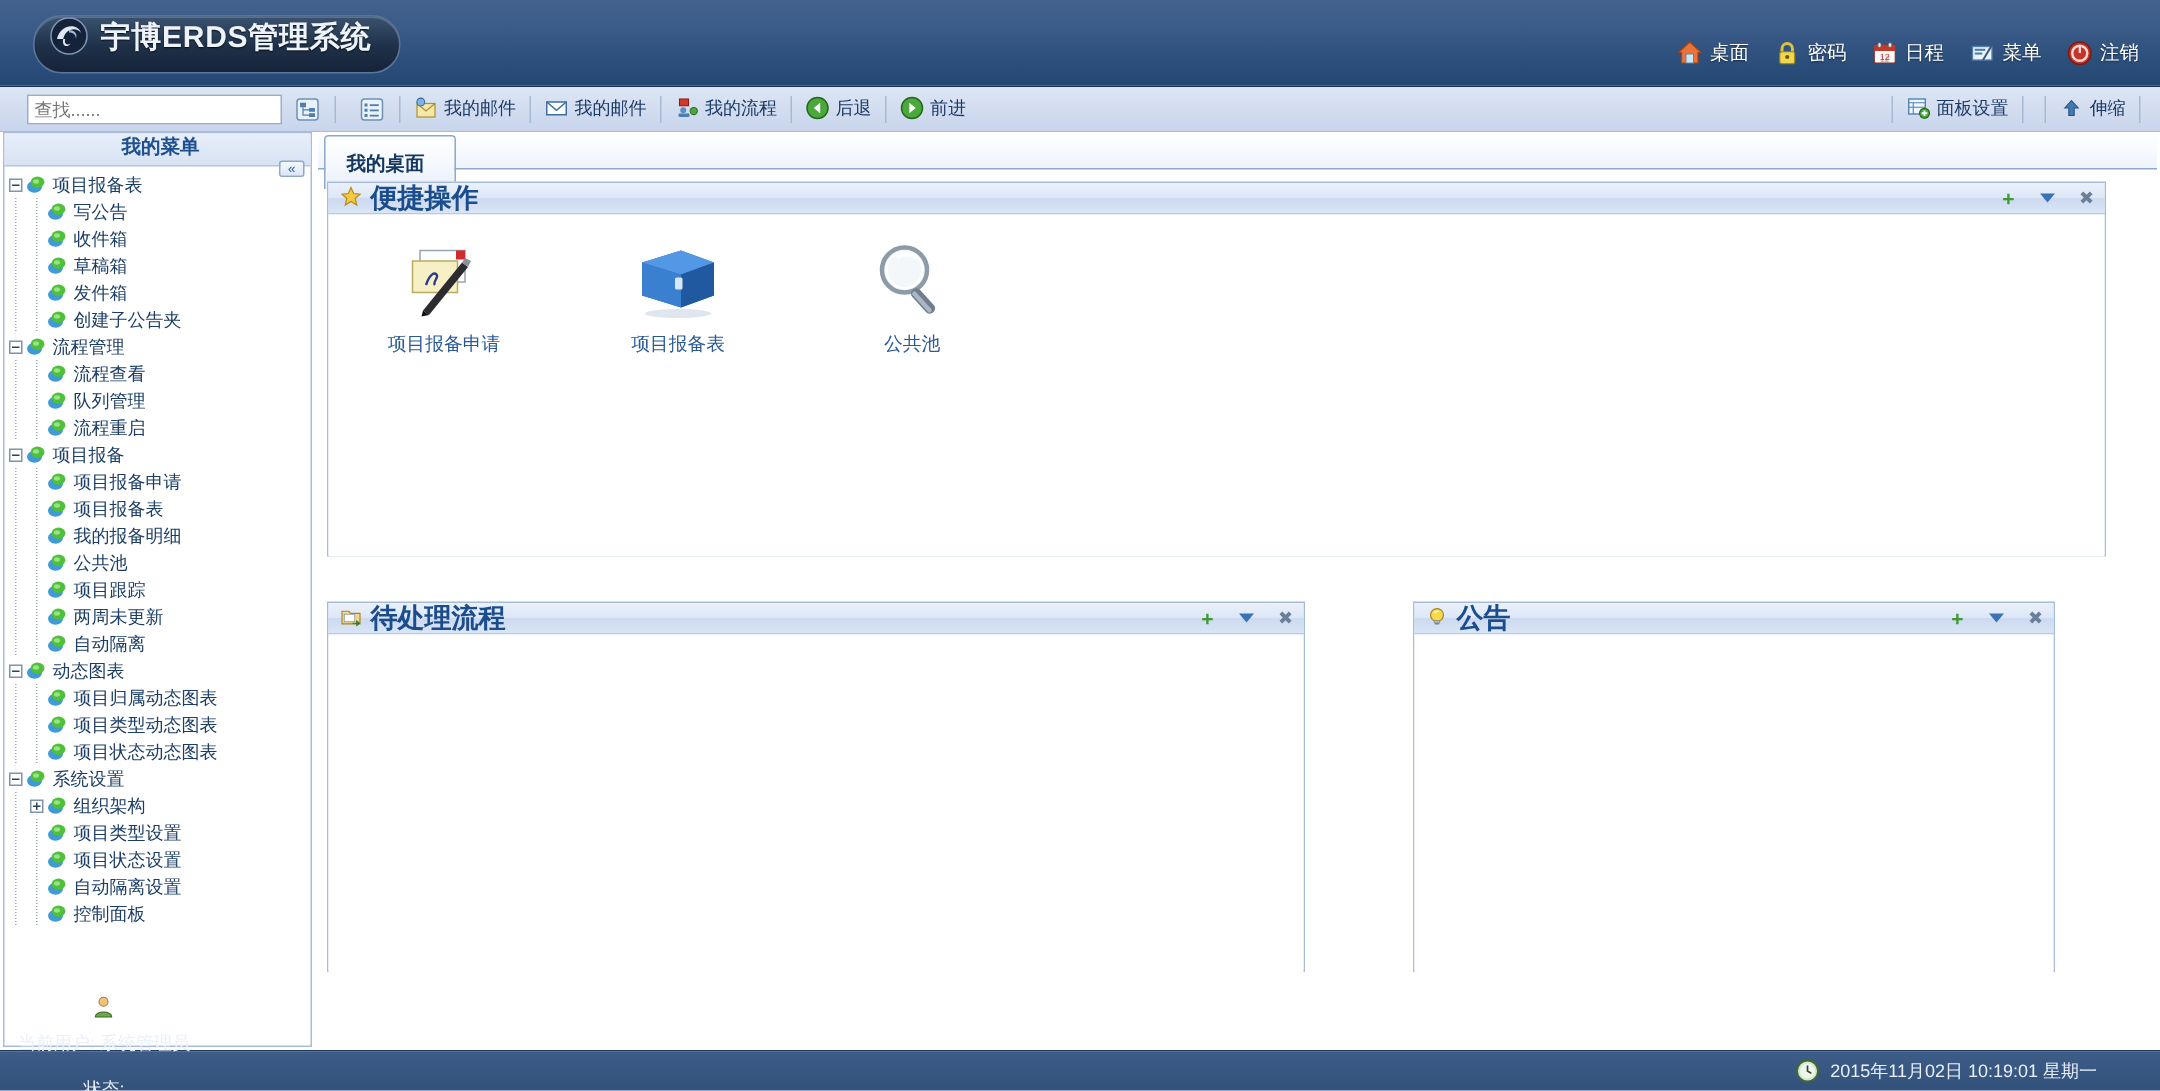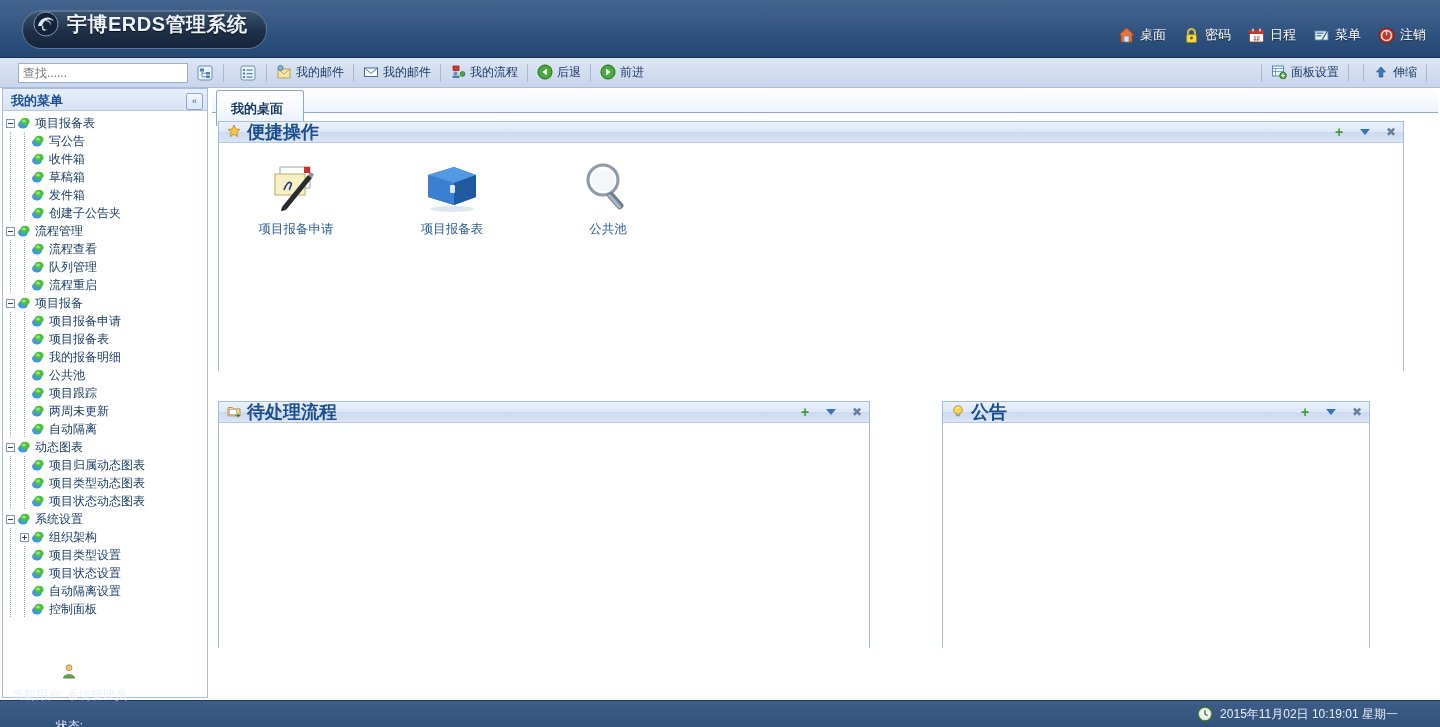--- a/index.html
+++ b/index.html
@@ -83,21 +83,21 @@
   
   .sidebar {
     position: absolute; left: 2px; top: 88px; width: 206px; height: 610px;
     background: #ffffff;
     border: 1px solid #a9bcd9;
   }
   .sidebar-head {
     height: 22px;
     background: linear-gradient(to bottom, #e8eefa 0%, #d7e2f3 100%);
     border-bottom: 1px solid #b5c6e0;
-    display: flex; align-items: flex-end; padding: 0 4px 0 8px;
+    display: flex; align-items: center; padding: 0 4px 0 8px; flex-direction: column;
   }
   .sidebar-title {
     color: #1e4f8f; font-weight: bold; font-size: 13px;
   }
   .collapse-btn {
     margin-left: auto; width: 17px; height: 17px;
     border: 1px solid #8fa8c9; border-radius: 2px;
     background: linear-gradient(to bottom,#f4f8ff,#dbe6f7);
     display: flex; align-items: center; justify-content: center;
     color: #2a5a96; font-size: 9px; cursor: pointer; line-height: 1;

